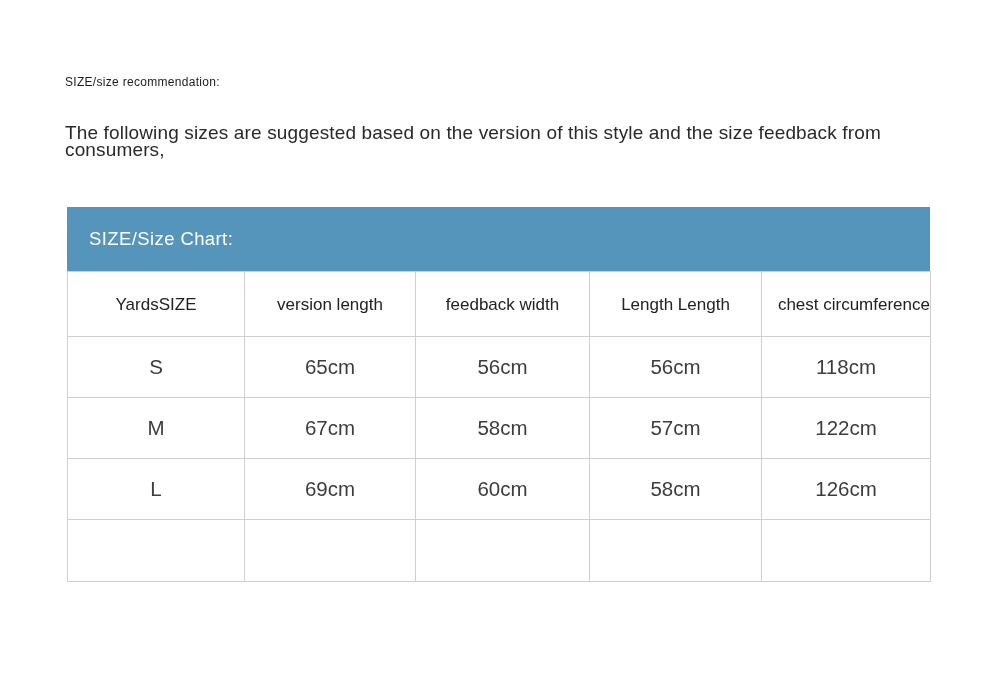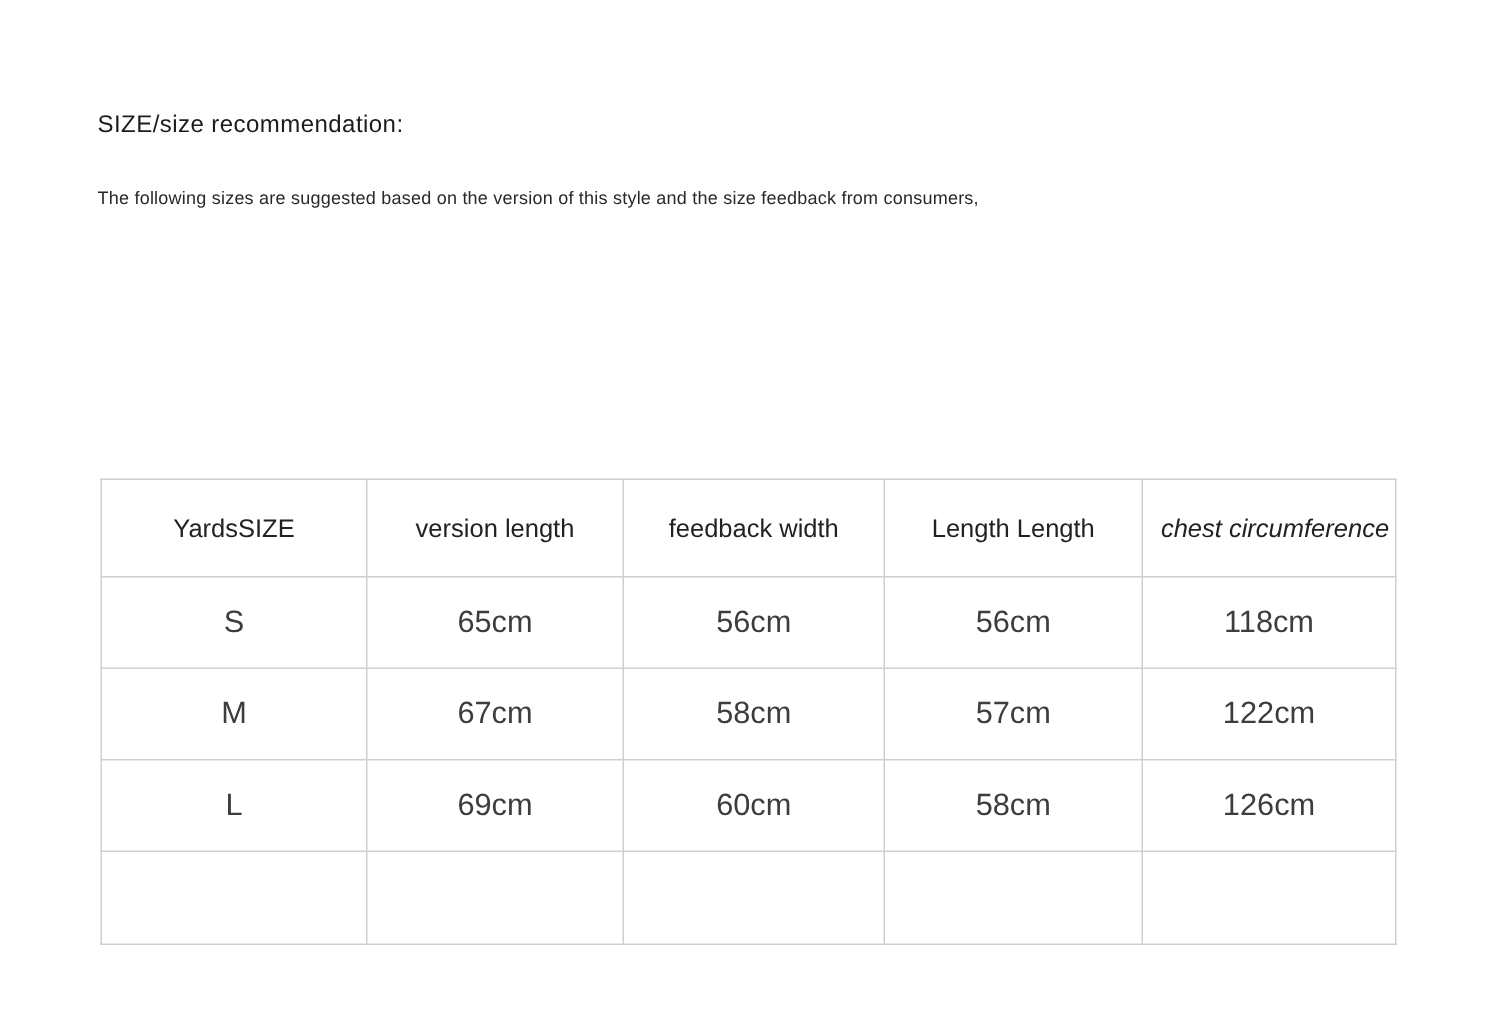--- a/index.html
+++ b/index.html
@@ -7,64 +7,62 @@
     width: 1000px; height: 674px;
     background: #ffffff;
     font-family: "Liberation Sans", sans-serif;
     position: relative;
     overflow: hidden;
   }
   .page { position: absolute; inset: 0; }
 
   .rec-heading {
     position: absolute; left: 65px; top: 75px;
-    font-size: 16px; font-weight: 500;
+    font-size: 12px; font-weight: 500;
     color: #1c1c1e; letter-spacing: 0.3px;
   }
   .rec-text {
     position: absolute; left: 65px; top: 124px;
     width: 880px;
-    font-size: 12px; line-height: 17.4px;
+    font-size: 19px; line-height: 17.4px;
     color: #29292b; letter-spacing: 0.15px;
   }
 
   .title-bar {
     position: absolute; left: 67px; top: 207px;
     width: 863px; height: 64px;
     background: #5594bb;
     color: #ffffff;
     display: flex; align-items: center;
     box-sizing: border-box; padding-left: 22px;
     font-size: 18.5px; letter-spacing: 0.4px;
   }
 
   table.size-table {
     position: absolute; left: 67px; top: 271px;
     width: 863px;
     border-collapse: collapse;
     table-layout: fixed;
-    margin-top: 48px;
   }
   .size-table th, .size-table td {
     border: 1px solid #cfcfcf;
     background: #ffffff;
     vertical-align: middle;
   }
   .size-table th {
     height: 64px;
     font-size: 17px; font-weight: 400;
     color: #222222;
     text-align: center;
     line-height: 21px;
     padding: 0;
   }
   .size-table th.align-left {
-    text-align: center;
+    text-align: right;
     padding-left: 8px;
-    font-style: italic;
   }
   .size-table td {
     height: 60px;
     text-align: center;
     font-size: 20.5px;
     color: #3d3d3d;
     padding: 0;
   }
   .size-table tr.empty-row td { height: 61px; }
 </style>
@@ -72,20 +70,23 @@
 <body>
 
 <div class="page">
 
   <div class="rec-heading">SIZE/size recommendation:</div>
 
   <div class="rec-text">
     <div>The following sizes are suggested based on the version of this style and the size feedback from consumers,</div>
   </div>
 
+  <div class="title-bar">
+    <span>SIZE/Size Chart:</span>
+  </div>
 
   <table class="size-table">
     <colgroup>
       <col style="width:177px">
       <col style="width:171px">
       <col style="width:174px">
       <col style="width:172px">
       <col style="width:169px">
     </colgroup>
     <thead>

